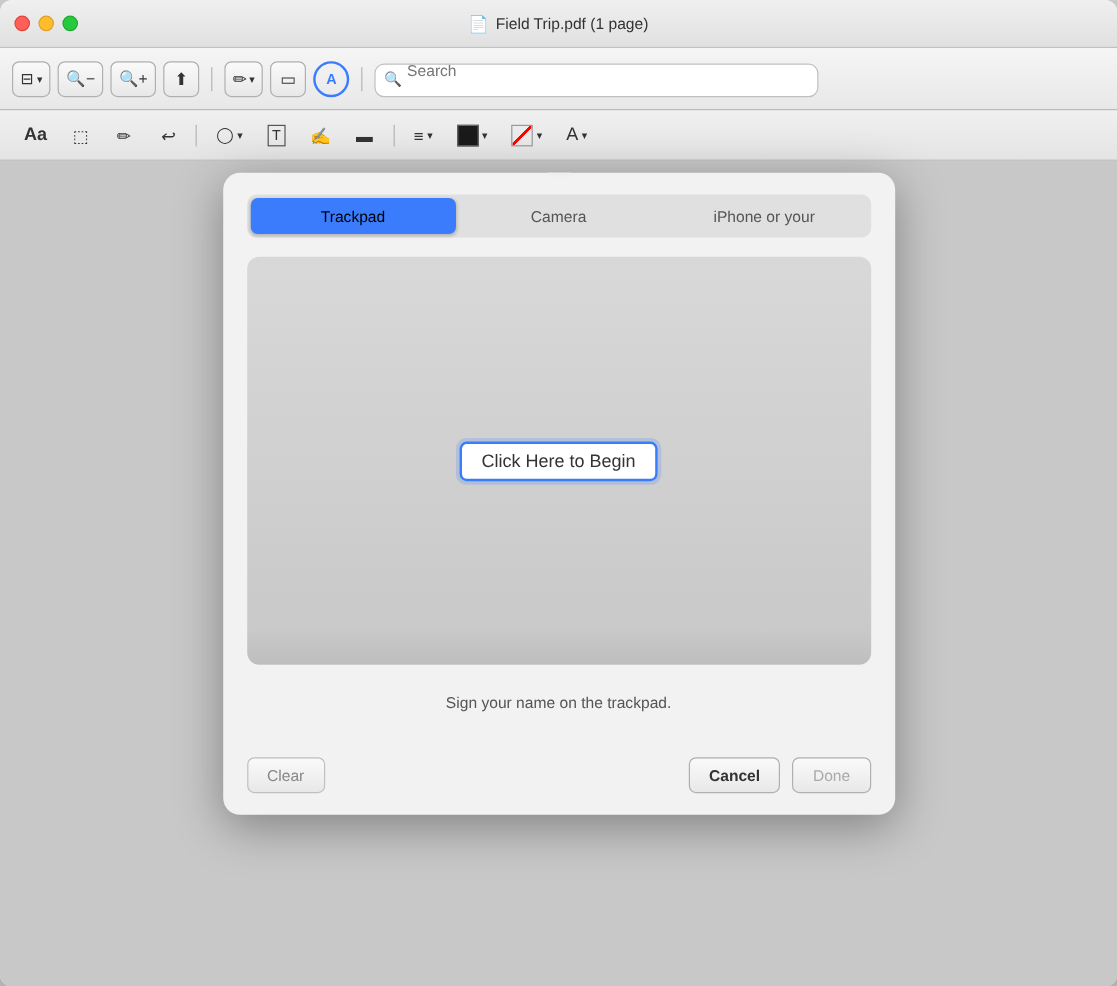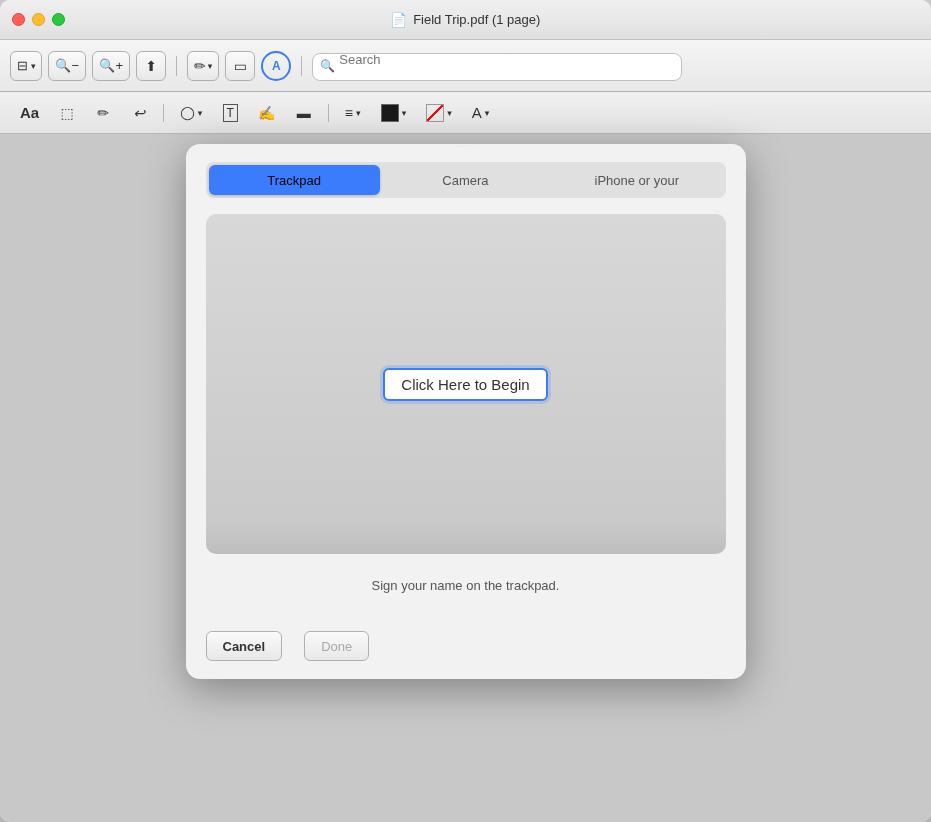--- a/index.html
+++ b/index.html
@@ -298,21 +298,21 @@
       align-items: center;
       padding: 0 20px 18px;
     }
 
     .footer-left {
       flex: 1;
     }
 
     .footer-right {
       display: flex;
-      gap: 22px;
+      gap: 10px;
     }
 
     .btn-clear {
       height: 30px;
       padding: 0 16px;
       border-radius: 6px;
       border: 1px solid #c0c0c0;
       background: linear-gradient(to bottom, #fafafa, #e8e8e8);
       font-size: 13px;
       color: #888;
@@ -526,20 +526,23 @@
           </div>
 
           <div class="drawing-area">
             <button class="click-begin-btn">Click Here to Begin</button>
           </div>
 
           <div class="instruction-text">Sign your name on the trackpad.</div>
         </div>
 
         <div class="modal-footer">
+          <div class="footer-left">
+            <button class="btn-clear">Clear</button>
+          </div>
           <div class="footer-right">
             <button class="btn-cancel">Cancel</button>
             <button class="btn-done">Done</button>
           </div>
         </div>
 
       </div>
     </div>
 
   </div>

